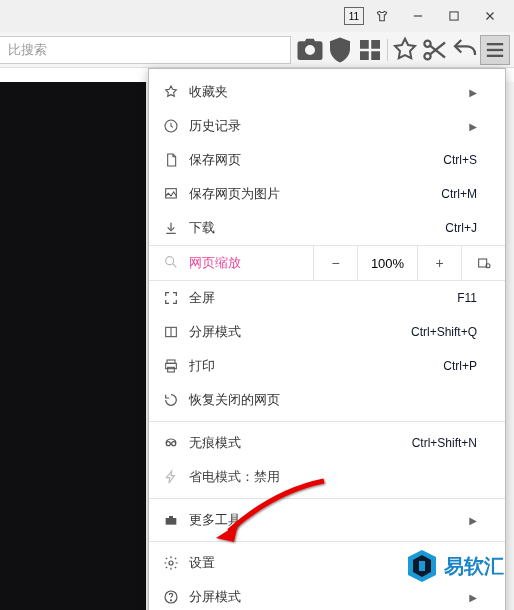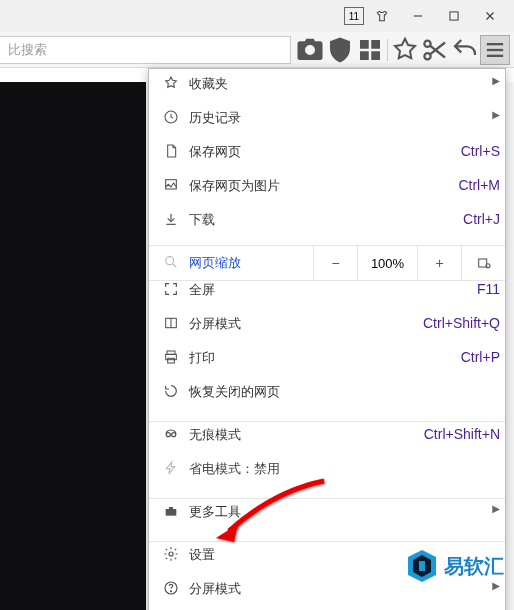--- a/index.html
+++ b/index.html
@@ -14,31 +14,31 @@
   .search { flex: 1; height: 28px; background: #fff; border: 1px solid #ccc; border-left: none; display: flex; align-items: center; padding: 0 8px; font-size: 13px; color: #999; }
   .tool-icons { display: flex; align-items: center; padding: 0 4px; }
   .tool-btn { width: 30px; height: 30px; display: flex; align-items: center; justify-content: center; color: #555; }
   .tool-btn.active { background: #d8d8d8; border: 1px solid #aaa; }
   .tool-sep { width: 1px; height: 22px; background: #ccc; margin: 0 2px; }
   
   .pagehead { height: 14px; background: #fff; }
   .darkbg { position: absolute; top: 82px; left: 0; width: 146px; bottom: 0; background: #0f0f12; }
   
   .menu { position: absolute; top: 68px; right: 8px; width: 358px; background: #fff; border: 1px solid #bbb; box-shadow: 0 2px 10px rgba(0,0,0,0.25); padding: 6px 0; }
-  .mi { display: flex; align-items: flex-start; height: 34px; padding: 0 5px 0 14px; font-size: 13px; color: #333; position: relative; }
+  .mi { display: flex; align-items: center; height: 34px; padding: 0 28px 0 14px; font-size: 13px; color: #333; position: relative; }
   .mi.disabled { color: #404040; }
   .mi .icon { width: 26px; display: flex; align-items: center; justify-content: flex-start; color: #555; }
   .mi.disabled .icon { color: #bbb; }
   .mi .label { flex: 1; }
-  .mi .shortcut { font-size: 14px; color: #4c1d95; }
+  .mi .shortcut { font-size: 12px; color: #0f172a; }
   .mi .arrow { font-size: 10px; color: #666; margin-left: 8px; }
   .msep { height: 1px; background: #e4e4e4; margin: 4px 0; }
   
   .zoomrow { display: flex; align-items: center; height: 36px; border-top: 1px solid #e4e4e4; border-bottom: 1px solid #e4e4e4; }
-  .zoomrow .zlabel { display: flex; align-items: center; flex: 1; padding-left: 14px; color: #1d4ed8; font-size: 13px; }
+  .zoomrow .zlabel { display: flex; align-items: center; flex: 1; padding-left: 14px; color: #ec4899; font-size: 13px; }
   .zoomrow .zlabel .icon { width: 26px; color: #bbb; }
   .zbtn { width: 44px; height: 100%; display: flex; align-items: center; justify-content: center; border-left: 1px solid #e4e4e4; font-size: 14px; color: #555; }
   .zval { width: 60px; text-align: center; font-size: 13px; border-left: 1px solid #e4e4e4; height: 100%; display: flex; align-items: center; justify-content: center; }
   
   .icon svg { width: 16px; height: 16px; }
   
   .arrow-annot { position: absolute; top: 476px; left: 214px; pointer-events: none; z-index: 5; }
   
   .watermark { position: absolute; right: 10px; bottom: 26px; display: flex; align-items: center; gap: 6px; color: #1a84c6; font-size: 20px; font-weight: bold; z-index: 6; }
 </style>

